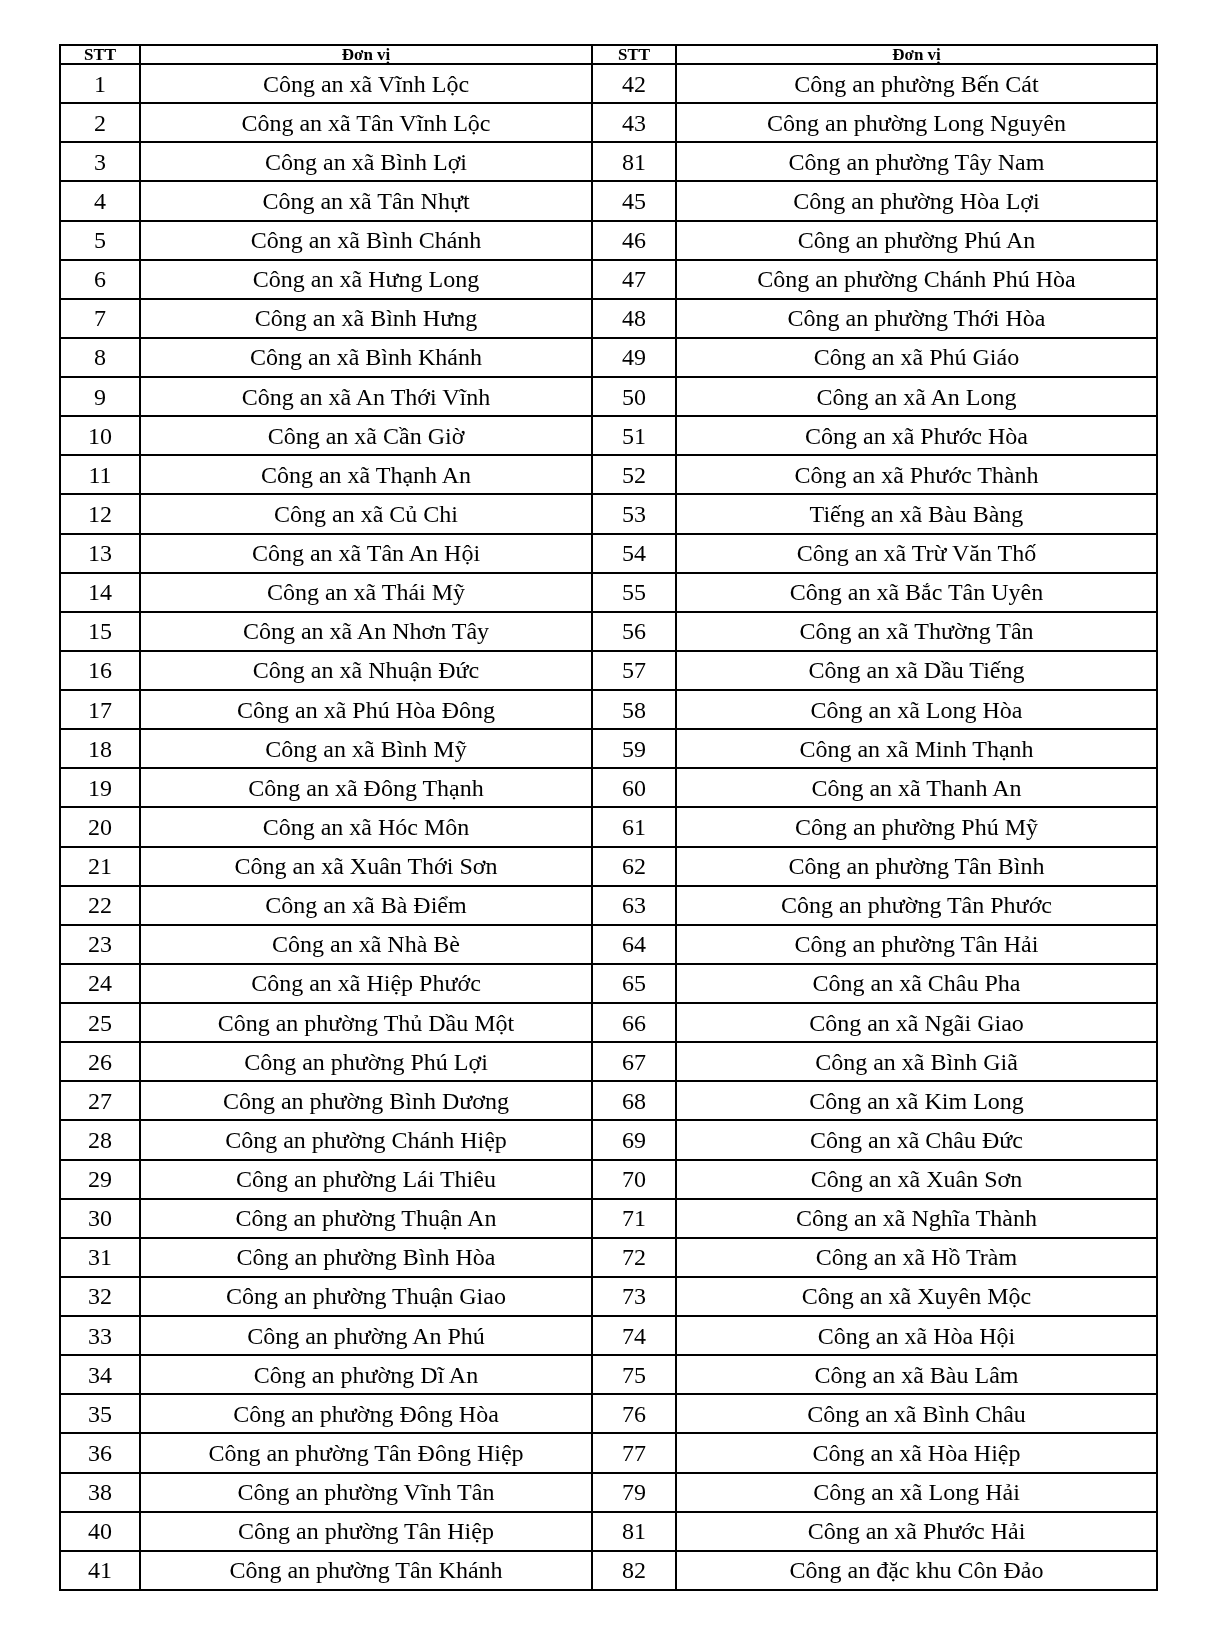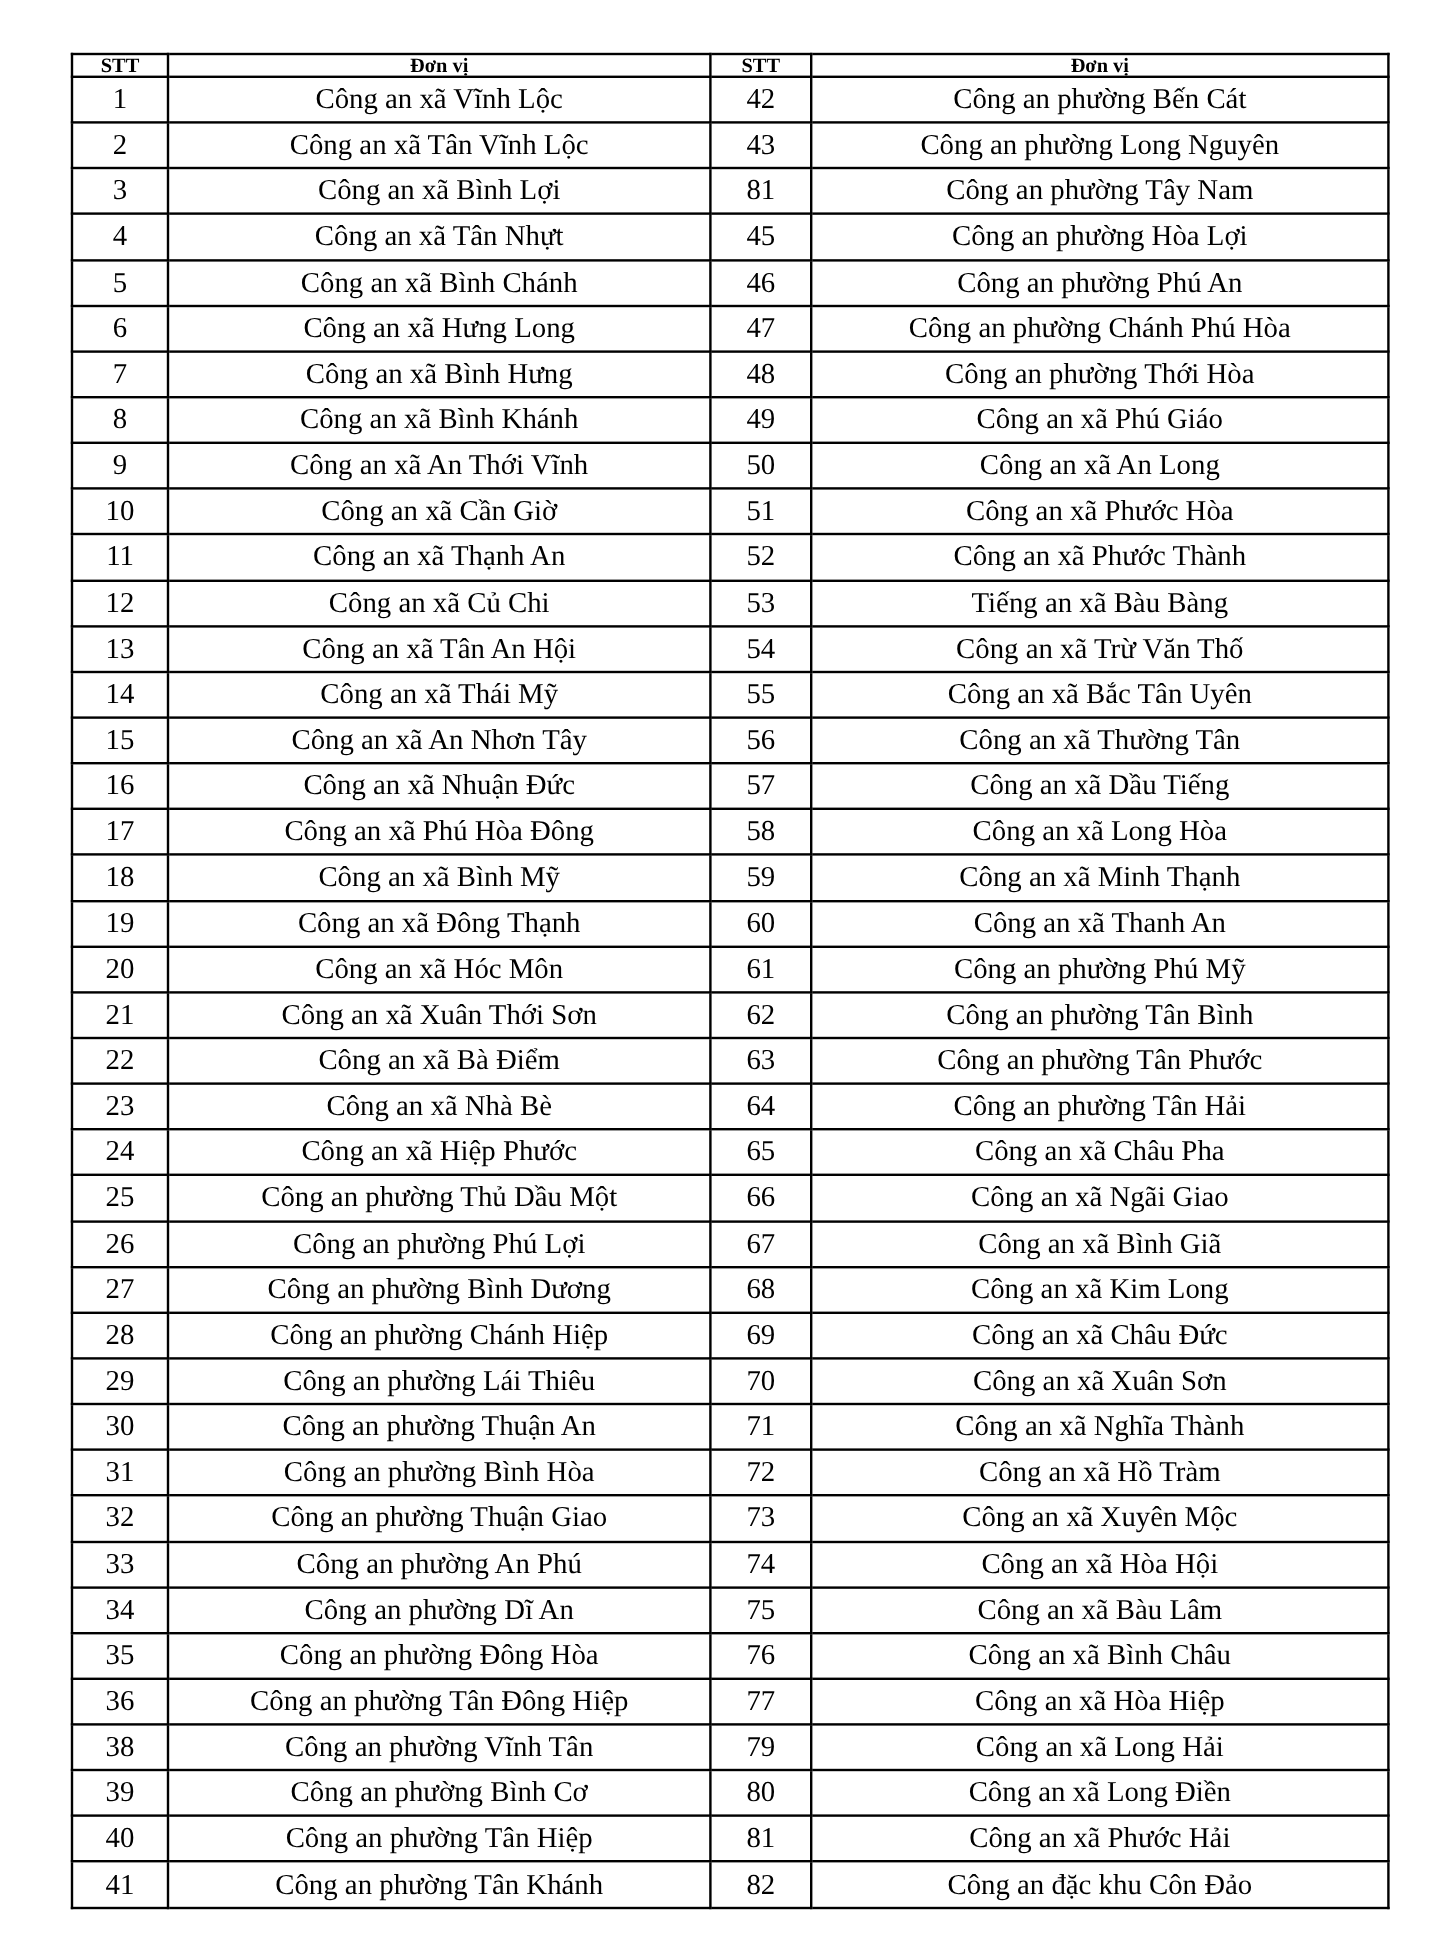--- a/index.html
+++ b/index.html
@@ -282,26 +282,20 @@
         <td>77</td>
         <td>Công an xã Hòa Hiệp</td>
       </tr>
       <tr>
         <td>38</td>
         <td>Công an phường Vĩnh Tân</td>
         <td>79</td>
         <td>Công an xã Long Hải</td>
       </tr>
       <tr>
-        <td>39</td>
-        <td>Công an phường Bình Cơ</td>
-        <td>80</td>
-        <td>Công an xã Long Điền</td>
-      </tr>
-      <tr>
         <td>40</td>
         <td>Công an phường Tân Hiệp</td>
         <td>81</td>
         <td>Công an xã Phước Hải</td>
       </tr>
       <tr>
         <td>41</td>
         <td>Công an phường Tân Khánh</td>
         <td>82</td>
         <td>Công an đặc khu Côn Đảo</td>

